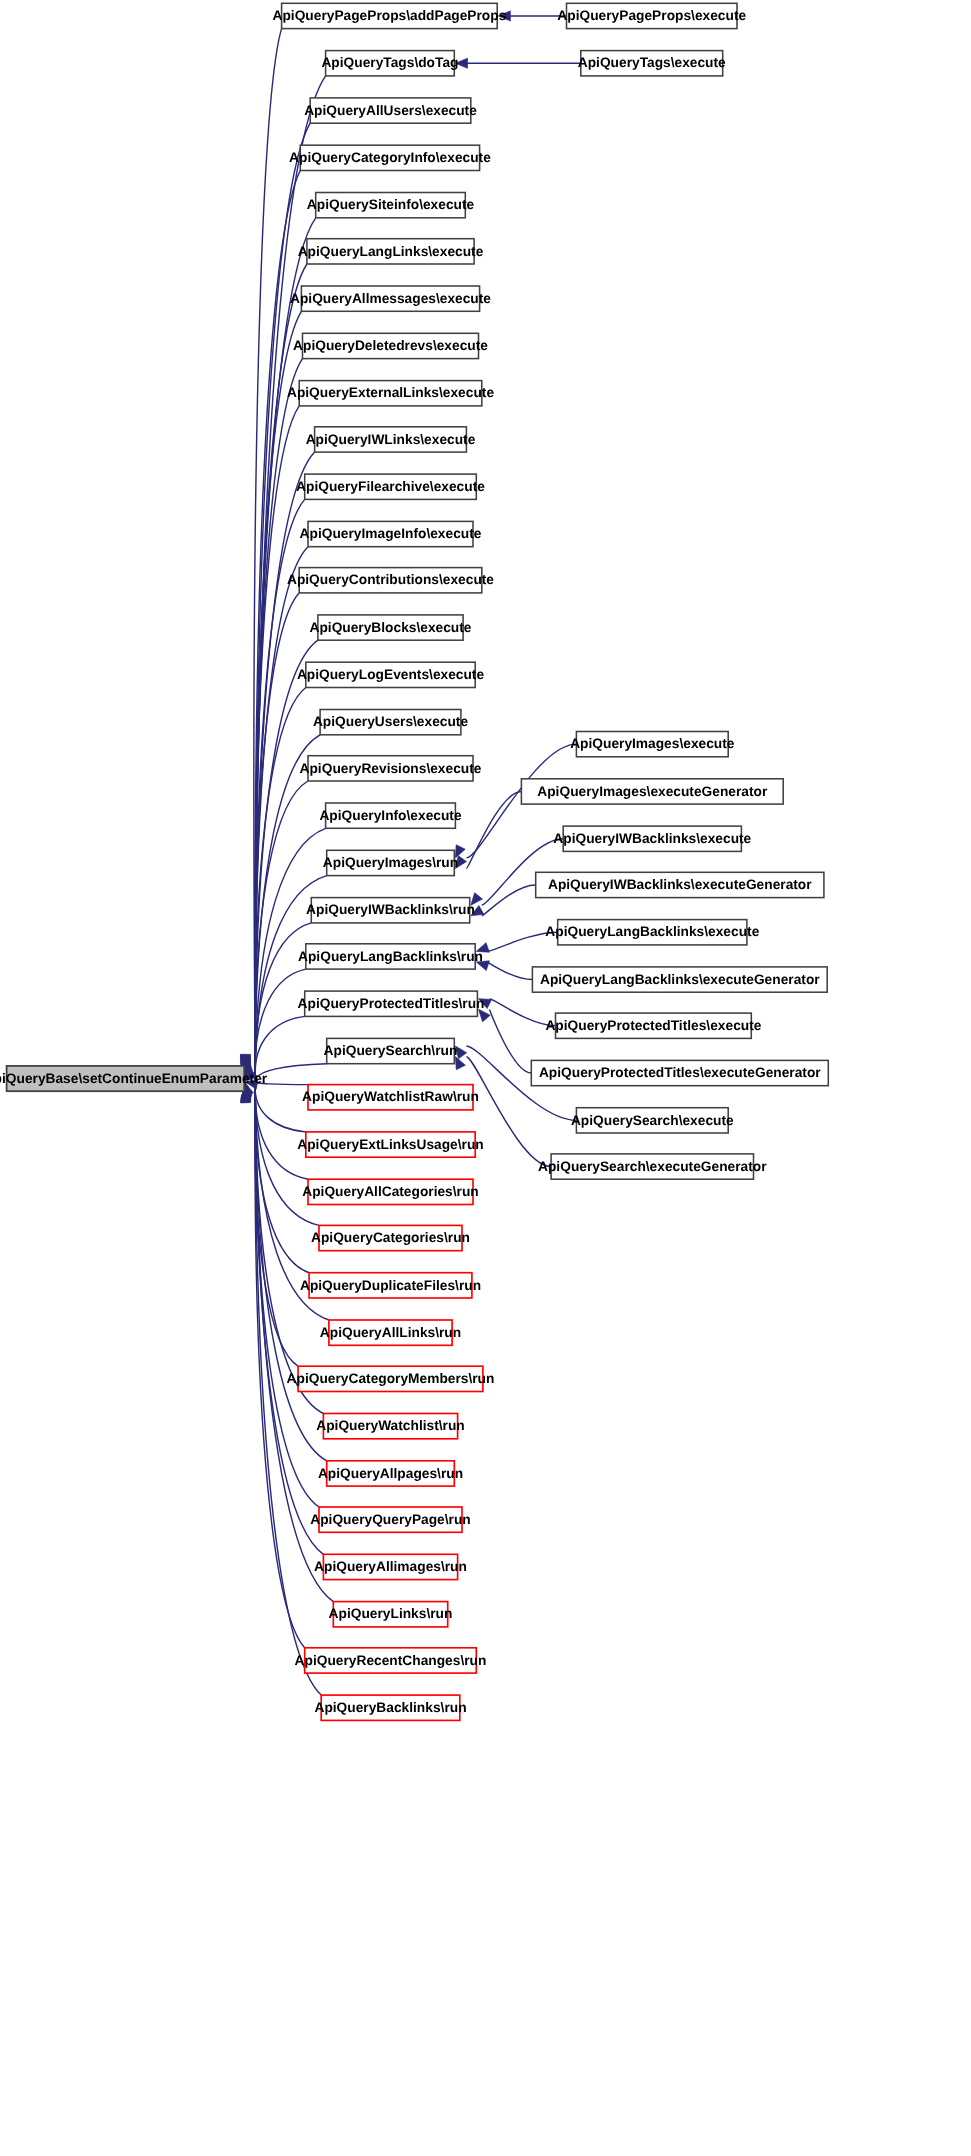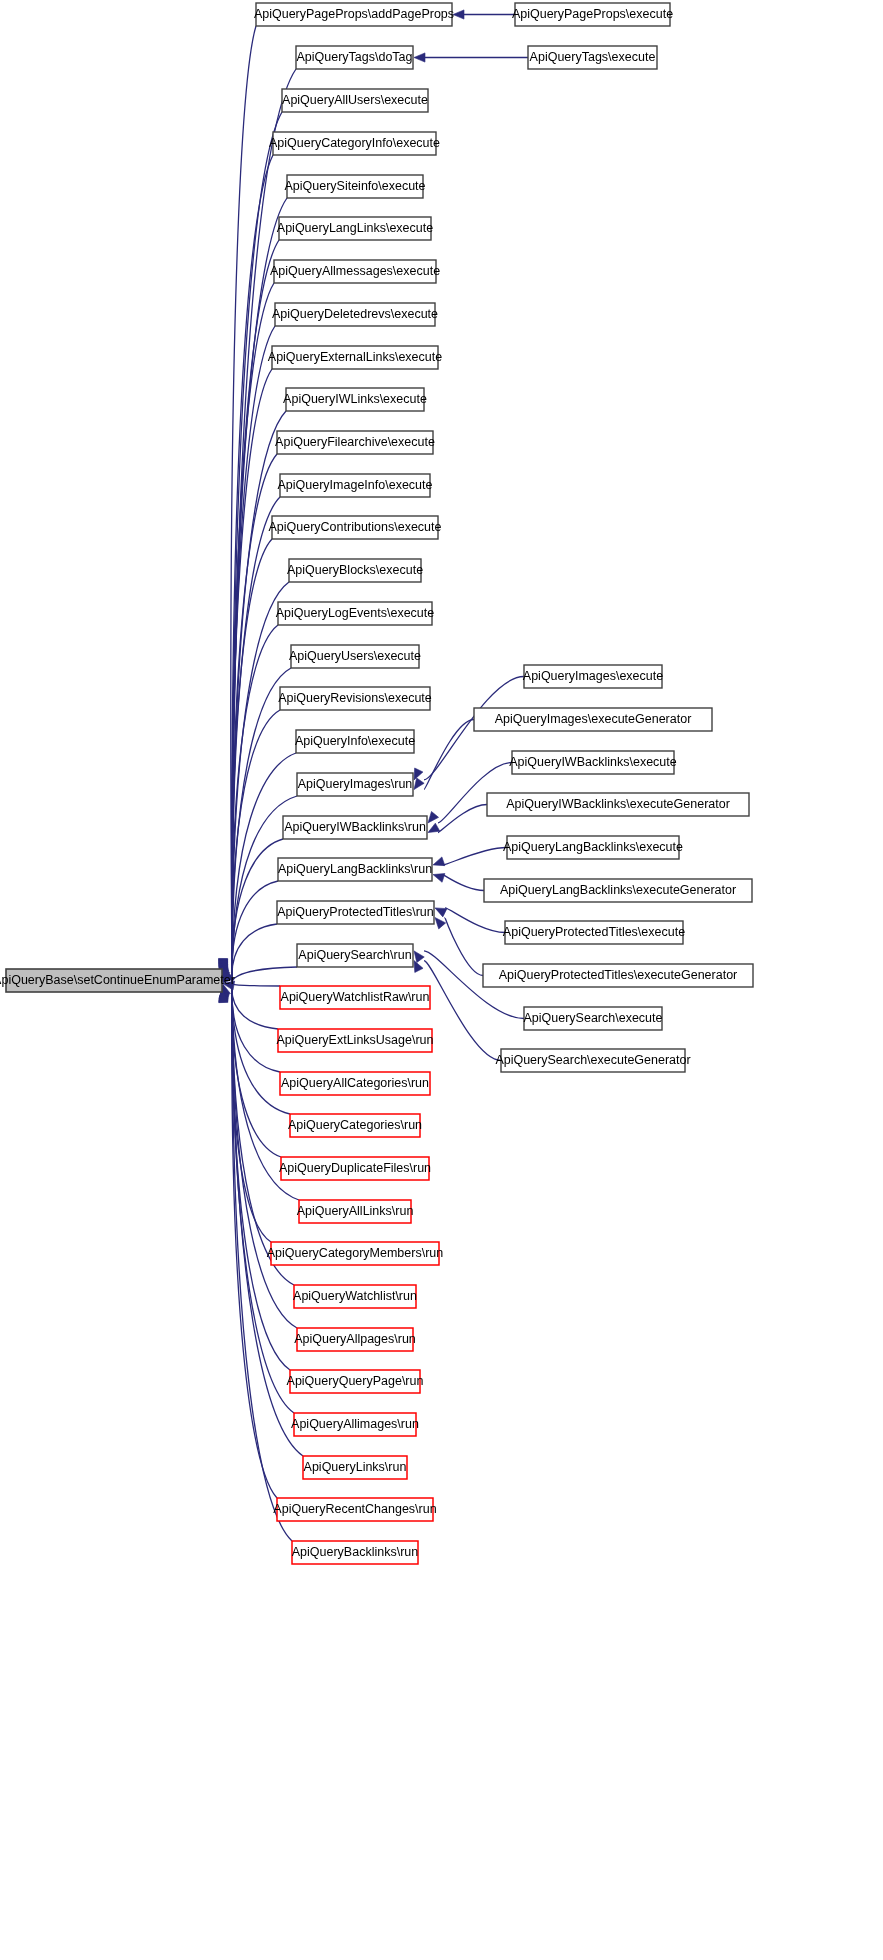--- a/index.html
+++ b/index.html
@@ -11,20 +11,21 @@
     width: 883px;
     height: 1960px;
     font-family: "Liberation Sans", sans-serif;
     overflow: hidden;
   }
   #graph-root {
     position: relative;
     width: 883px;
     height: 1620px;
     background: #ffffff;
+    font-weight: bold;
   }
   svg#callgraph {
     display: block;
     width: 883px;
     height: 1960px;
   }
   .edge-path {
     fill: none;
     stroke: #2a2a7a;
     stroke-width: 1.3;

